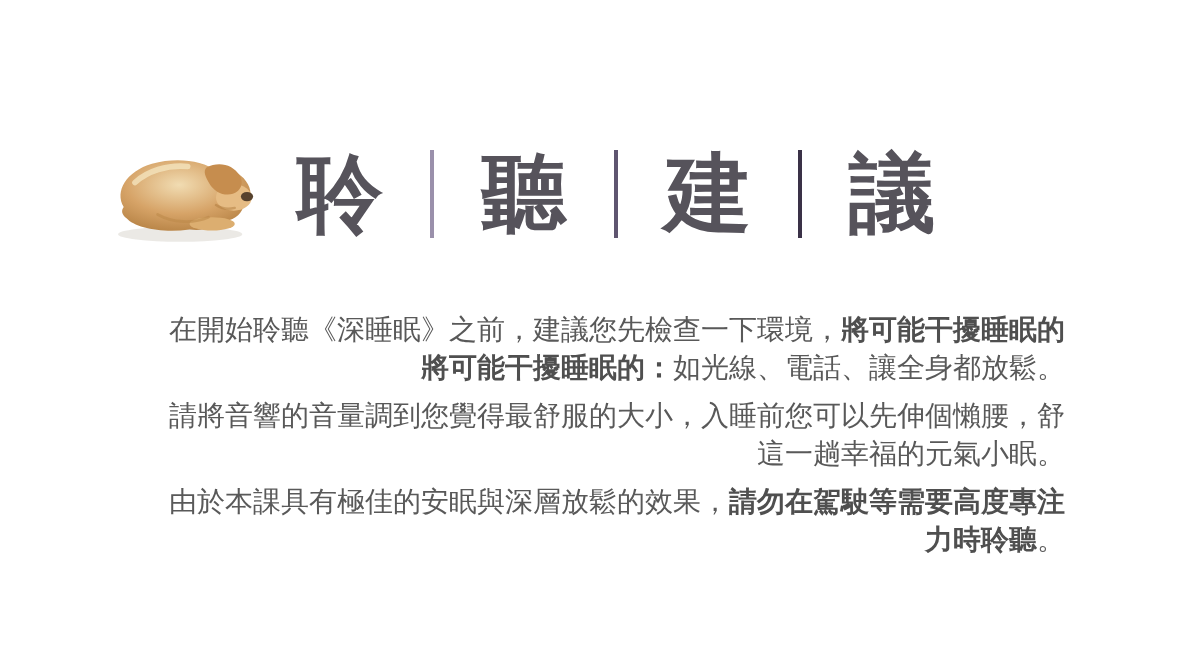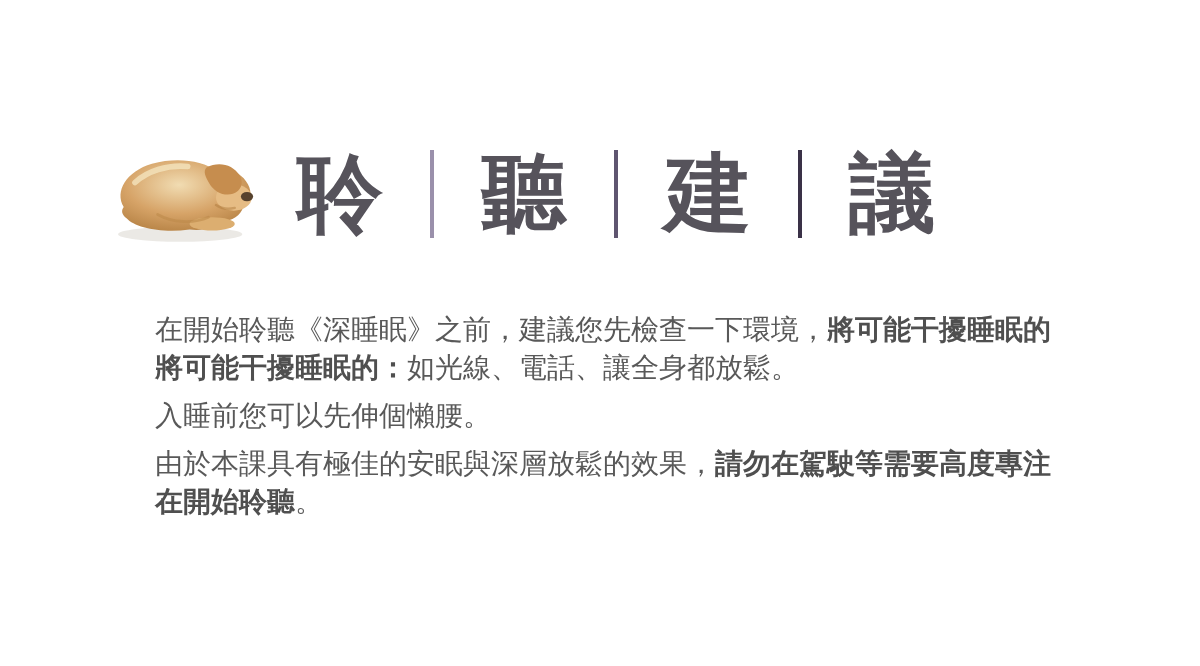--- a/index.html
+++ b/index.html
@@ -111,27 +111,28 @@
         <span class="char">聆</span>
         <div class="bar" style="background: rgb(154, 144, 171);"></div>
         <span class="char">聽</span>
         <div class="bar" style="background: rgb(95, 85, 112);"></div>
         <span class="char">建</span>
         <div class="bar" style="background: rgb(58, 49, 71);"></div>
         <span class="char">議</span>
       </div>
   </div>
 
-  <div class="body-text" id="body-container" style="color: rgb(89, 89, 89);">
+  <div class="body-text" id="body-container" style="color: rgb(89, 89, 89); text-align: right;">
       <div class="paragraph">
         <div class="line"><span class="seg">在開始聆聽《深睡眠》之前，建議您先檢查一下環境，</span><span class="seg-bold">將可能干擾睡眠的</span></div>
         <div class="line"><span class="seg-bold">將可能干擾睡眠的：</span><span class="seg">如光線、電話、讓全身都放鬆。</span></div>
       </div>
       <div class="paragraph">
-        <div class="line"><span class="seg">入睡前您可以先伸個懶腰。</span></div>
+        <div class="line"><span class="seg">請將音響的音量調到您覺得最舒服的大小，入睡前您可以先伸個懶腰，舒</span></div>
+        <div class="line"><span class="seg">這一趟幸福的元氣小眠。</span></div>
       </div>
       <div class="paragraph">
         <div class="line"><span class="seg">由於本課具有極佳的安眠與深層放鬆的效果，</span><span class="seg-bold">請勿在駕駛等需要高度專注</span></div>
-        <div class="line"><span class="seg-bold">在開始聆聽</span><span class="seg">。</span></div>
+        <div class="line"><span class="seg-bold">力時聆聽</span><span class="seg">。</span></div>
       </div>
     </div>
 
 </div>
 
 </body></html>

